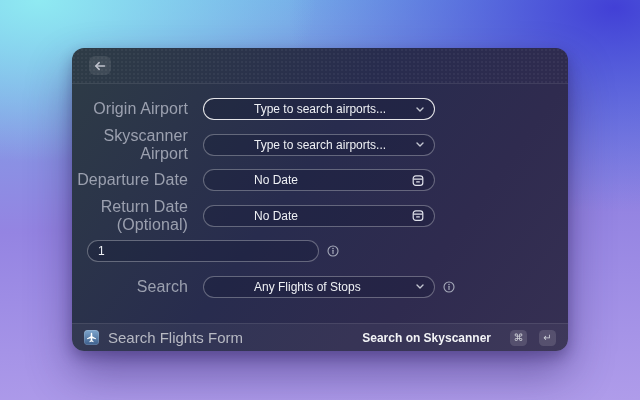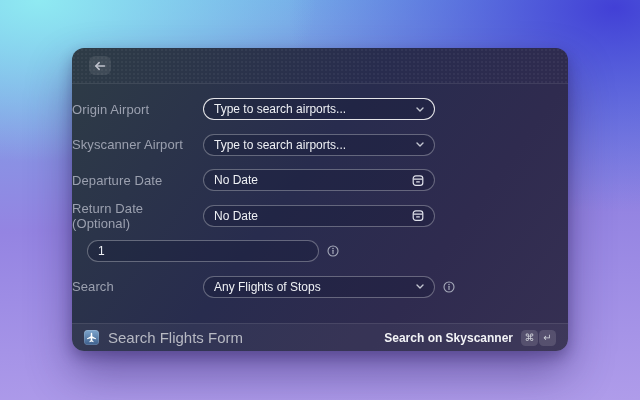--- a/index.html
+++ b/index.html
@@ -29,53 +29,53 @@
   }
   .back-btn {
     position:absolute; left:17px; top:8px; width:22px; height:19px;
     border-radius:6px; background:rgba(255,255,255,0.09);
     display:flex; align-items:center; justify-content:center; cursor:pointer;
   }
 
   .form-body { flex:1; padding-top:14px; display:flex; flex-direction:column; gap:13.5px; }
   .row { display:flex; align-items:center; height:22px; }
   .row .label {
-    width:116px; flex:0 0 116px; 
-    font-size:13px; color:#9ba0af; letter-spacing:0.1px;
+    width:116px; flex:0 0 116px; text-align:right;
+    font-size:16px; color:#9ba0af; letter-spacing:0.1px;
   }
   .control {
     margin-left:15px; width:232px; height:22px; border-radius:11px;
     border:1px solid rgba(255,255,255,0.30);
     background:rgba(11,13,40,0.22);
     display:flex; align-items:center; padding:0 10px;
     font-size:12px; color:#eef0f4; cursor:pointer;
   }
   .control.focused { border-color:rgba(255,255,255,0.88); }
-  .control .value { flex:1; white-space:nowrap; overflow:hidden; }
+  .control .value { flex:1; white-space:nowrap; overflow:hidden;margin-left:40px; }
   .control input {
     flex:1; background:transparent; border:none; outline:none;
     font-family:"Liberation Sans", sans-serif; font-size:12px; color:#eef0f4; padding:0;
   }
   .trail-icon { flex:0 0 auto; display:flex; align-items:center; }
   .info-wrap { margin-left:8px; display:flex; align-items:center; }
 
   .footer {
     flex:0 0 28px; height:28px;
     border-top:1px solid rgba(255,255,255,0.09);
     background:rgba(255,255,255,0.045);
     display:flex; align-items:center; padding:0 12px;
   }
   .app-icon {
     width:15px; height:15px; border-radius:4px; flex:0 0 15px;
     background:linear-gradient(180deg,#7ea6ce 0%, #3d5f8c 100%);
     box-shadow:inset 0 0 0 0.5px rgba(255,255,255,0.25);
     display:flex; align-items:center; justify-content:center;
   }
   .footer-title { margin-left:9px; font-size:15px; color:#b7b9c3; }
-  .footer-right { margin-left:auto; display:flex; align-items:center; gap:1px; }
+  .footer-right { margin-left:auto; display:flex; align-items:center; gap:12px; }
   .action-label { font-size:12px; font-weight:700; color:#f2f3f6; margin-right:7px; }
   .keycap {
     width:17px; height:16px; border-radius:4.5px;
     background:rgba(255,255,255,0.13); color:#d0d2da;
     display:flex; align-items:center; justify-content:center;
     font-size:10px; line-height:1;
   }
 </style>
 </head>
 <body>

